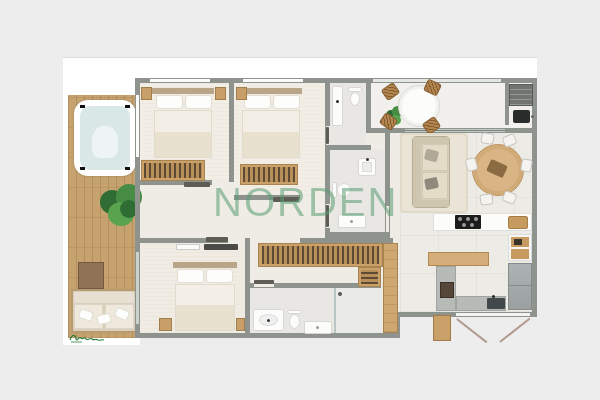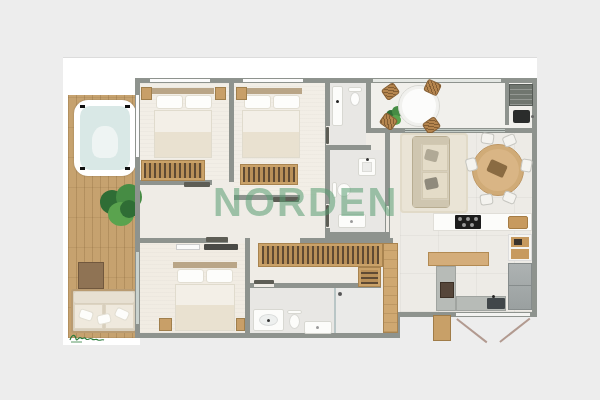--- a/index.html
+++ b/index.html
@@ -15,21 +15,21 @@
   .white-fix{background:#fcfcfa;border:1px solid #d8d8d2;border-radius:2px;}
   .pillow{background:#fdfdfb;border:1px solid #e2ded2;border-radius:3px;}
   .duvet{background:#f3efe7;border:1px solid #e0dbcd;}
   .blanket{background:#e9e1d0;}
   .headboard{background:#b9a587;}
   .nightstand{background:#c89f68;border:1px solid #a07f4c;}
   .dchair{width:13px;height:11px;background:#f4f3ef;border:1px solid #c6c6c0;border-radius:3px;}
   .wchair{width:15px;height:13px;background:#b5854e;border:1px solid #865f34;border-radius:3px;
           background-image:repeating-linear-gradient(45deg,rgba(40,20,0,.35) 0 1px,rgba(0,0,0,0) 1px 3px);}
   .leaf{border-radius:50%;}
-  .wm{color:rgba(88,157,113,.55);font-weight:bold;font-size:40px;letter-spacing:2px;font-family:"Liberation Sans",sans-serif;}
+  .wm{color:rgba(88,157,113,.55);font-weight:normal;font-size:40px;letter-spacing:2px;font-family:"Liberation Sans",sans-serif;}
   .swing{height:1.5px;background:#b29a90;transform-origin:left center;}
 </style>
 </head>
 <body>
 
 <div id="stage">
 
   <div class="a" style="left:63px;top:57px;width:474px;height:1px;background:#dcdcdc;"></div>
   <div class="a" style="left:63px;top:58px;width:474px;height:20px;background:#ffffff;"></div>
   <div class="a" style="left:63px;top:58px;width:77px;height:287px;background:#ffffff;"></div>

